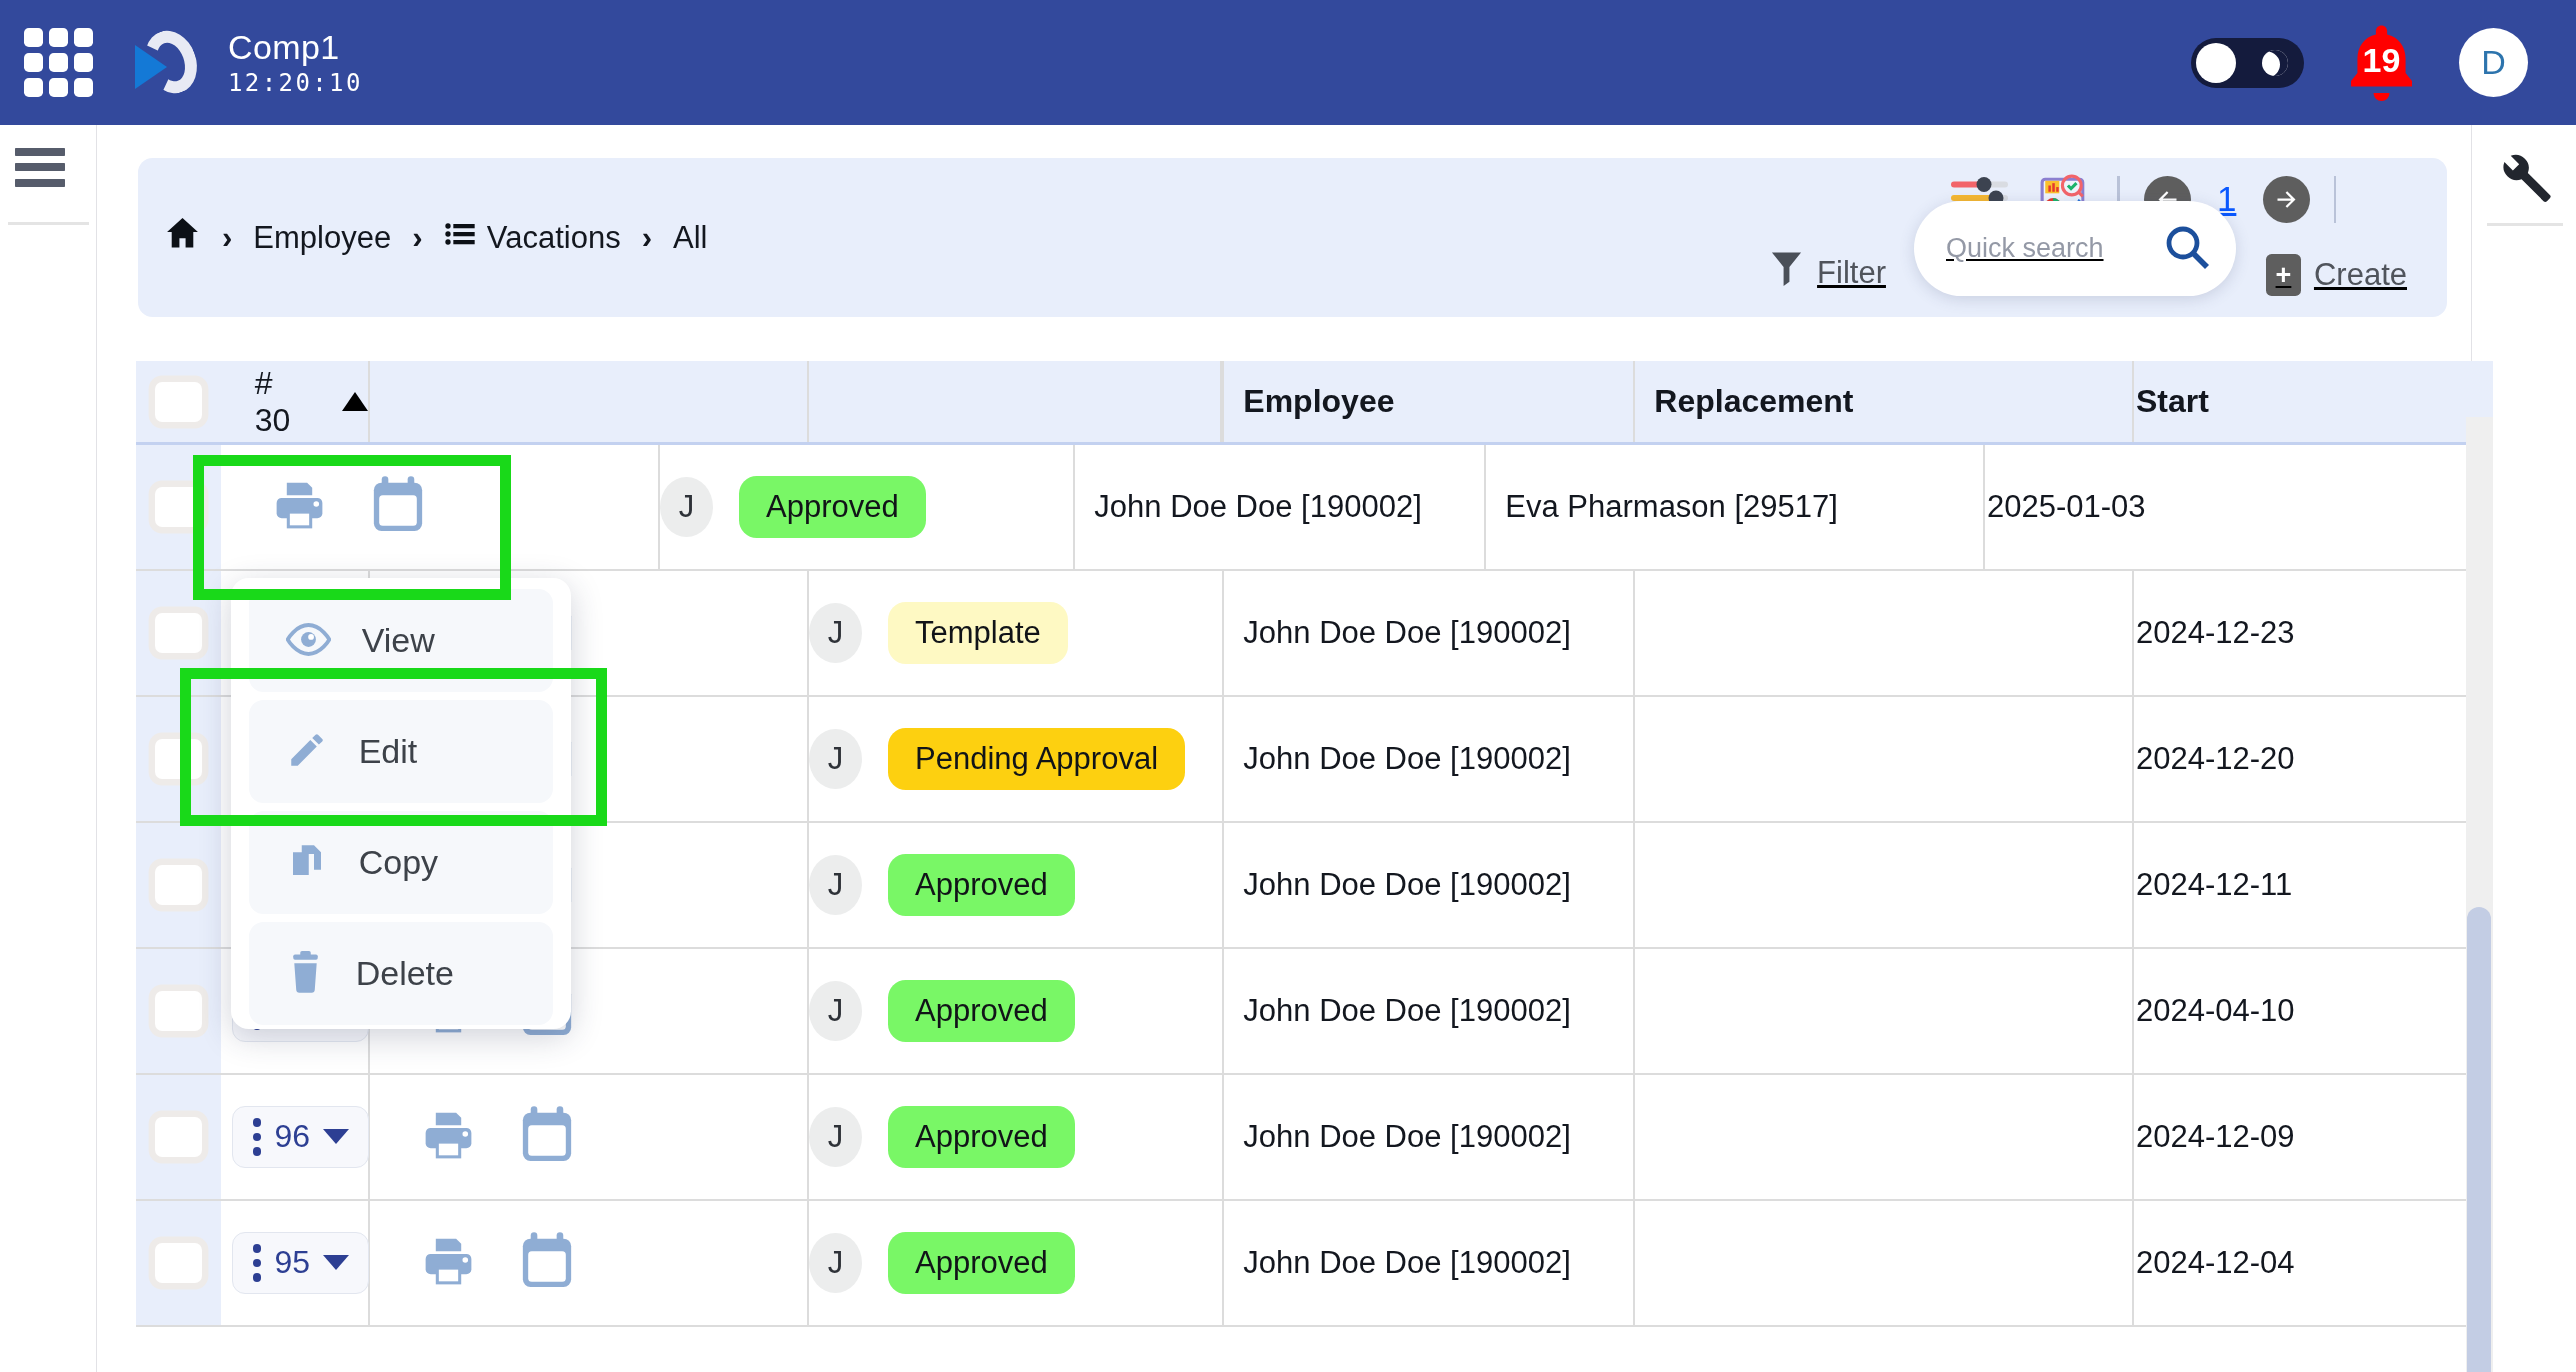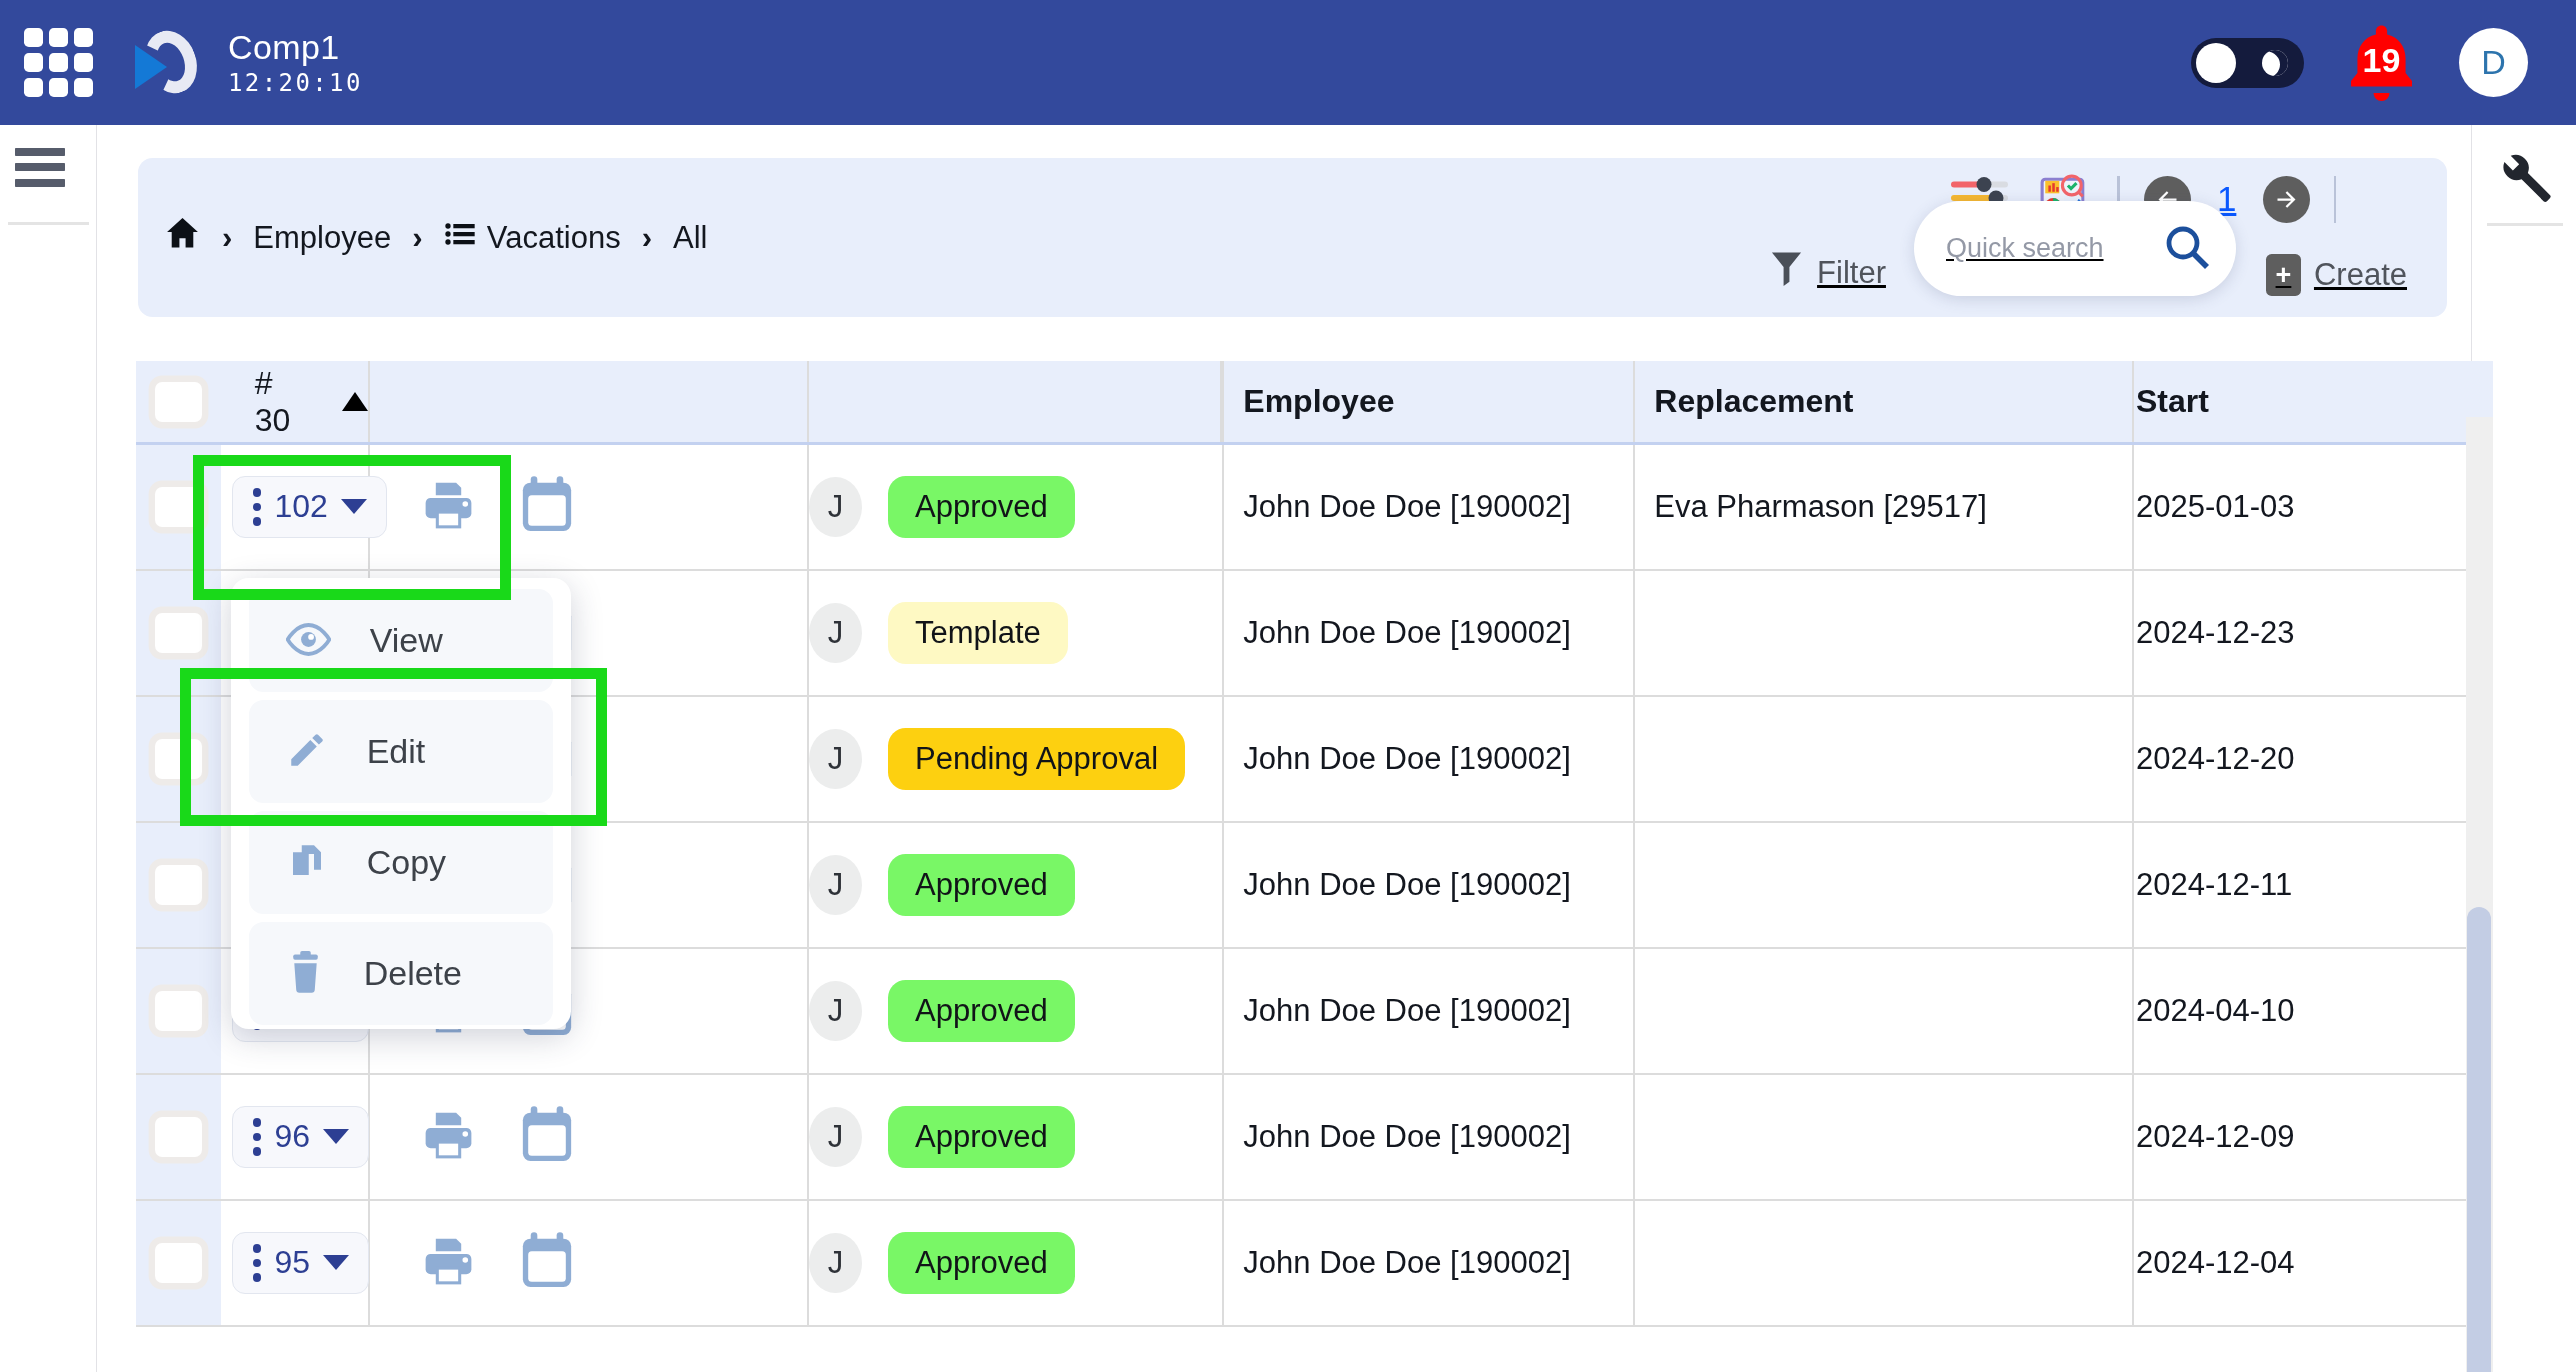--- a/index.html
+++ b/index.html
@@ -232,21 +232,21 @@
 
   
   #ctxmenu {
     position: absolute; left: 231px; top: 578px; width: 340px; height: 451px;
     background: #ffffff; border-radius: 17.7px;
     box-shadow: 0 8px 32px rgba(40,50,80,.22);
     padding: 11.3px 17.7px; z-index: 40;
   }
   .ctxitem {
     height: 103px; border-radius: 14.5px; background: #f6f8fb;
-    display: flex; align-items: center; gap: 39px; padding-left: 37px;
+    display: flex; align-items: center; gap: 31px; padding-left: 37px;
     margin-bottom: 8px; cursor: pointer;
   }
   .ctxitem .label { font-size: 34px; color: #3d4249; }
 
   
   .hl { position: absolute; border: 11.3px solid #19d919; z-index: 60; pointer-events: none; }
   #hl-id   { left: 193px; top: 455px;  width: 318px; height: 145px; }
   #hl-edit { left: 180px; top: 668px;  width: 427px; height: 158px; }
 </style>
 </head>
@@ -435,31 +435,20 @@
       <div class="c-repl">Replacement</div>
       <div class="c-start">Start</div>
     </div>
   </div>
 
   <div class="tbody" id="tbody">
       <div class="trow">
         <div class="c-check">
           <span class="cb"></span>
         </div>
-        <div class="c-id">
-          <span class="idchip">
-            <span class="dots">
-              <i></i>
-              <i></i>
-              <i></i>
-            </span>
-            <span class="num">102</span>
-            <span class="caret"></span>
-          </span>
-        </div>
         <div class="c-tools">
           <span><svg width="61" height="61" viewBox="0 0 24 24">
               <path fill="#8fadd4" d="M7 3h8l2 2v3H7z"></path>
               <rect x="3" y="9" width="18" height="8" rx="2" fill="#8fadd4"></rect>
               <rect x="7" y="14" width="10" height="7" fill="#8fadd4"></rect>
               <rect x="8.2" y="15.2" width="7.6" height="4.6" fill="#ffffff"></rect>
               <circle cx="18.6" cy="11.4" r="1.1" fill="#ffffff"></circle>
             </svg></span>
           <span><svg width="58" height="61" viewBox="0 0 22 24">
               <rect x="4.6" y="0.5" width="2.6" height="5" rx="1.3" fill="#8fadd4"></rect>

